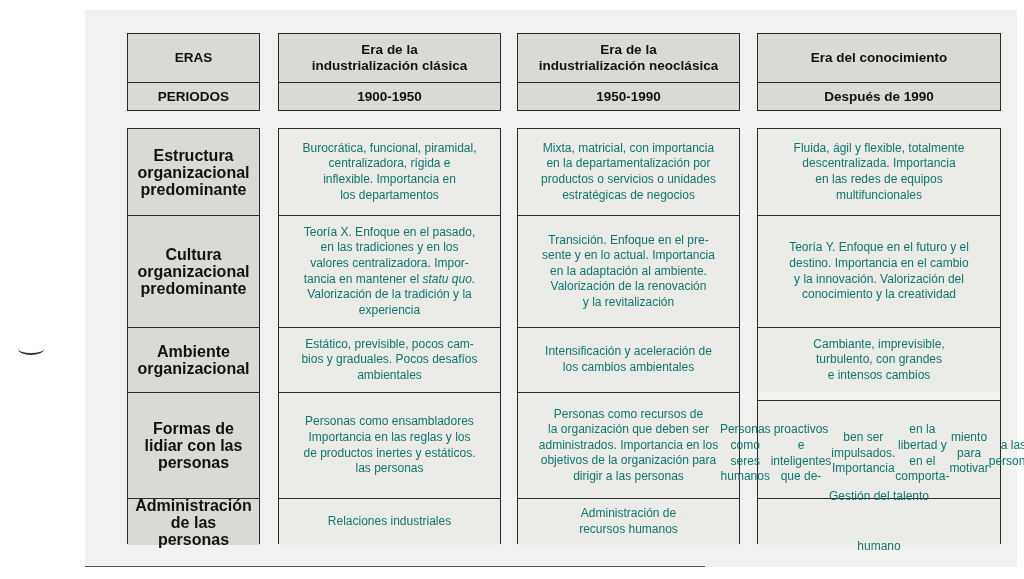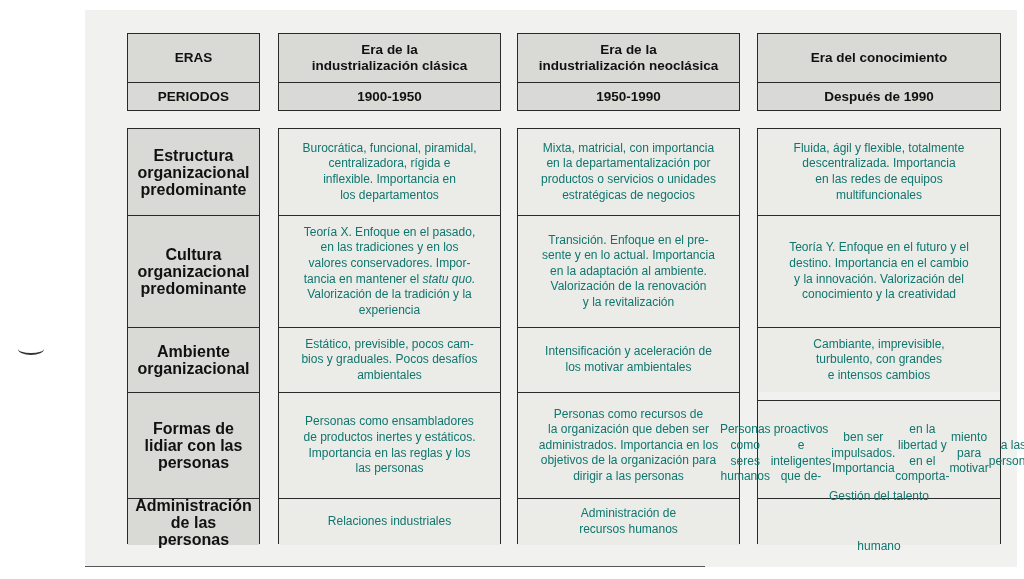--- a/index.html
+++ b/index.html
@@ -97,34 +97,34 @@
     <div class="box" style="left: 278px; top: 128px; width: 223px; height: 416px;">
       <div class="cell light body-text" style="top: 0px; height: 86px; flex-direction: column;">
         <span>Burocrática, funcional, piramidal,</span>
         <span>centralizadora, rígida e</span>
         <span>inflexible. Importancia en</span>
         <span>los departamentos</span>
       </div>
       <div class="cell light body-text divider" style="top: 86px; height: 112px; flex-direction: column;">
         <span>Teoría X. Enfoque en el pasado,</span>
         <span>en las tradiciones y en los</span>
-        <span>valores conservadores. Impor-</span>
+        <span>valores centralizadora. Impor-</span>
         <span>tancia en mantener el <i>statu quo.</i></span>
         <span>Valorización de la tradición y la</span>
         <span>experiencia</span>
       </div>
       <div class="cell light body-text divider" style="top: 198px; height: 65px; flex-direction: column;">
         <span>Estático, previsible, pocos cam-</span>
         <span>bios y graduales. Pocos desafíos</span>
         <span>ambientales</span>
       </div>
       <div class="cell light body-text divider" style="top: 263px; height: 106px; flex-direction: column;">
         <span>Personas como ensambladores</span>
+        <span>Importancia en las reglas y los</span>
         <span>de productos inertes y estáticos.</span>
-        <span>Importancia en las reglas y los</span>
         <span>las personas</span>
       </div>
       <div class="cell light body-text divider" style="top: 369px; height: 47px; flex-direction: column;">
         <span>Relaciones industriales</span>
       </div>
     </div>
     <div class="box" style="left: 517px; top: 128px; width: 223px; height: 416px;">
       <div class="cell light body-text" style="top: 0px; height: 86px; flex-direction: column;">
         <span>Mixta, matricial, con importancia</span>
         <span>en la departamentalización por</span>
@@ -133,21 +133,21 @@
       </div>
       <div class="cell light body-text divider" style="top: 86px; height: 112px; flex-direction: column;">
         <span>Transición. Enfoque en el pre-</span>
         <span>sente y en lo actual. Importancia</span>
         <span>en la adaptación al ambiente.</span>
         <span>Valorización de la renovación</span>
         <span>y la revitalización</span>
       </div>
       <div class="cell light body-text divider" style="top: 198px; height: 65px; flex-direction: column;">
         <span>Intensificación y aceleración de</span>
-        <span>los motivar ambientales</span>
+        <span>los cambios ambientales</span>
       </div>
       <div class="cell light body-text divider" style="top: 263px; height: 106px; flex-direction: column;">
         <span>Personas como recursos de</span>
         <span>la organización que deben ser</span>
         <span>administrados. Importancia en los</span>
         <span>objetivos de la organización para</span>
         <span>dirigir a las personas</span>
       </div>
       <div class="cell light body-text divider" style="top: 369px; height: 47px; flex-direction: column;">
         <span>Administración de</span>

